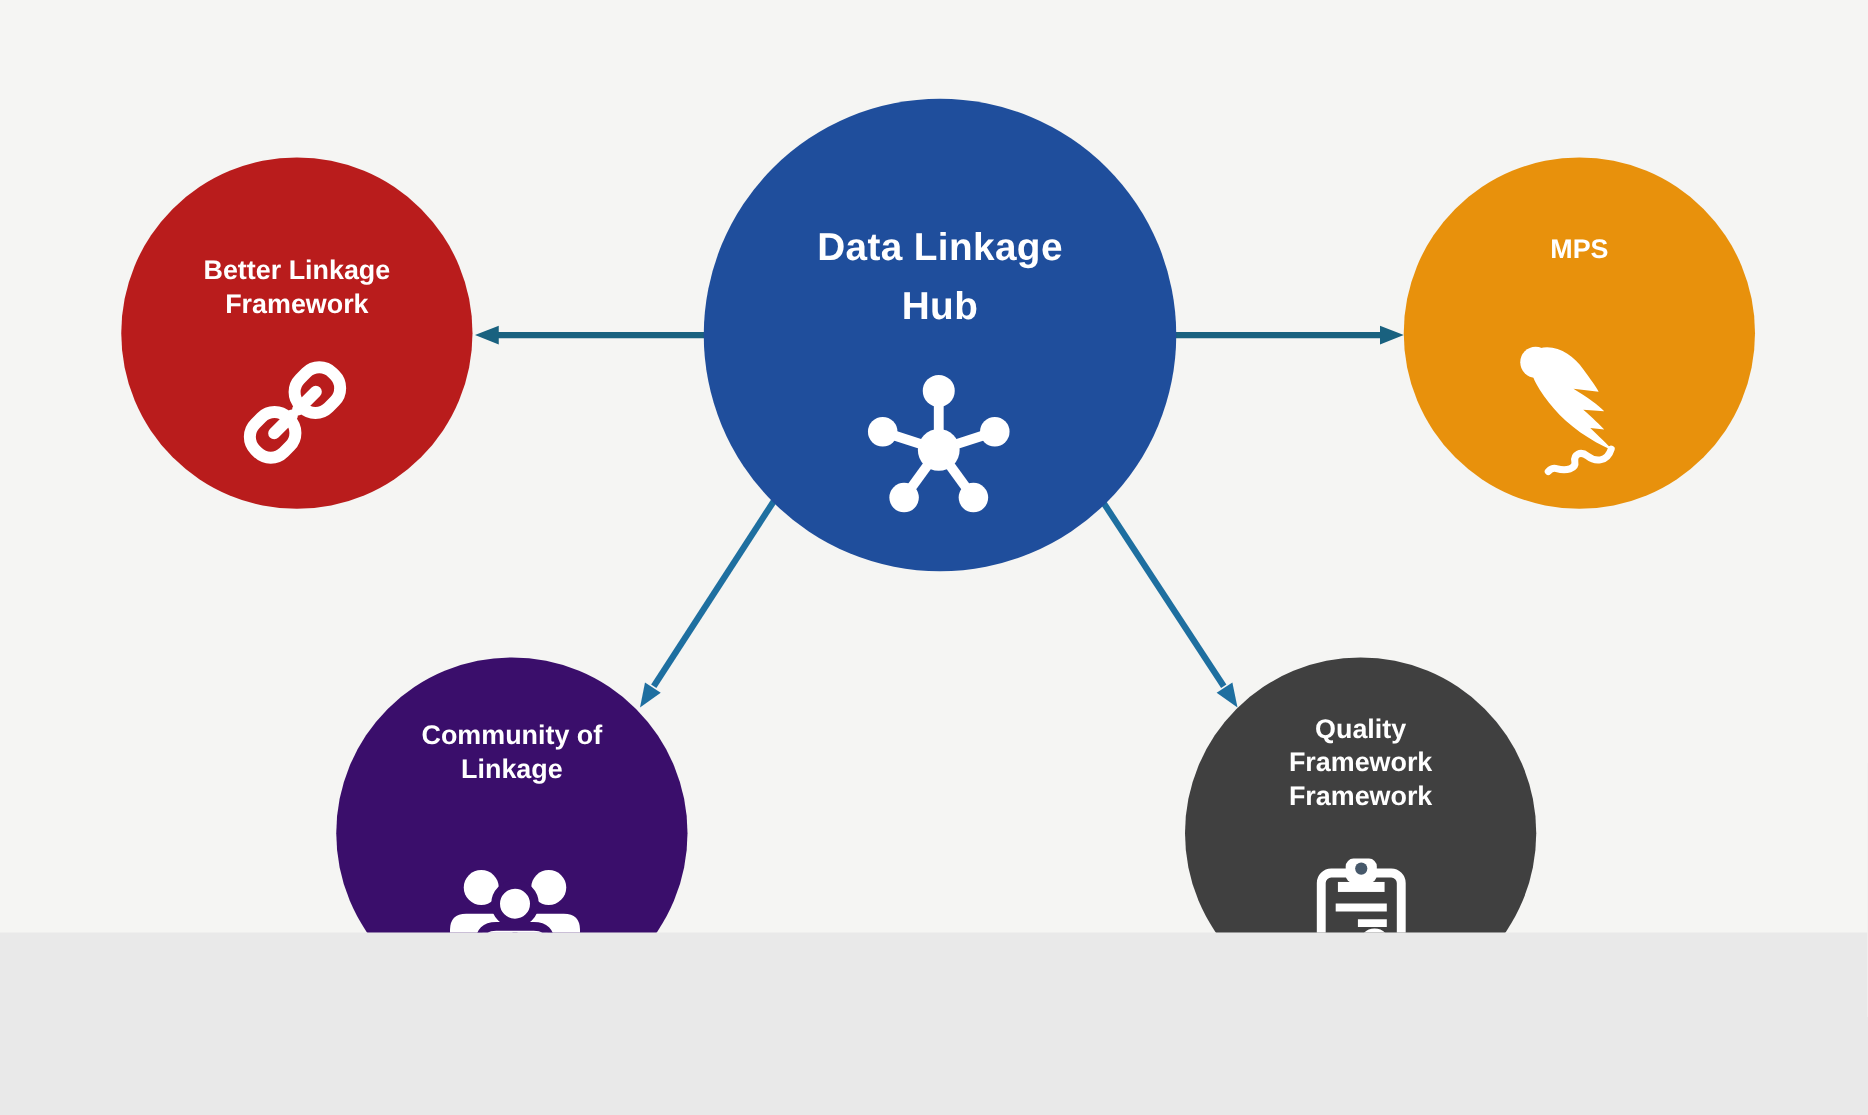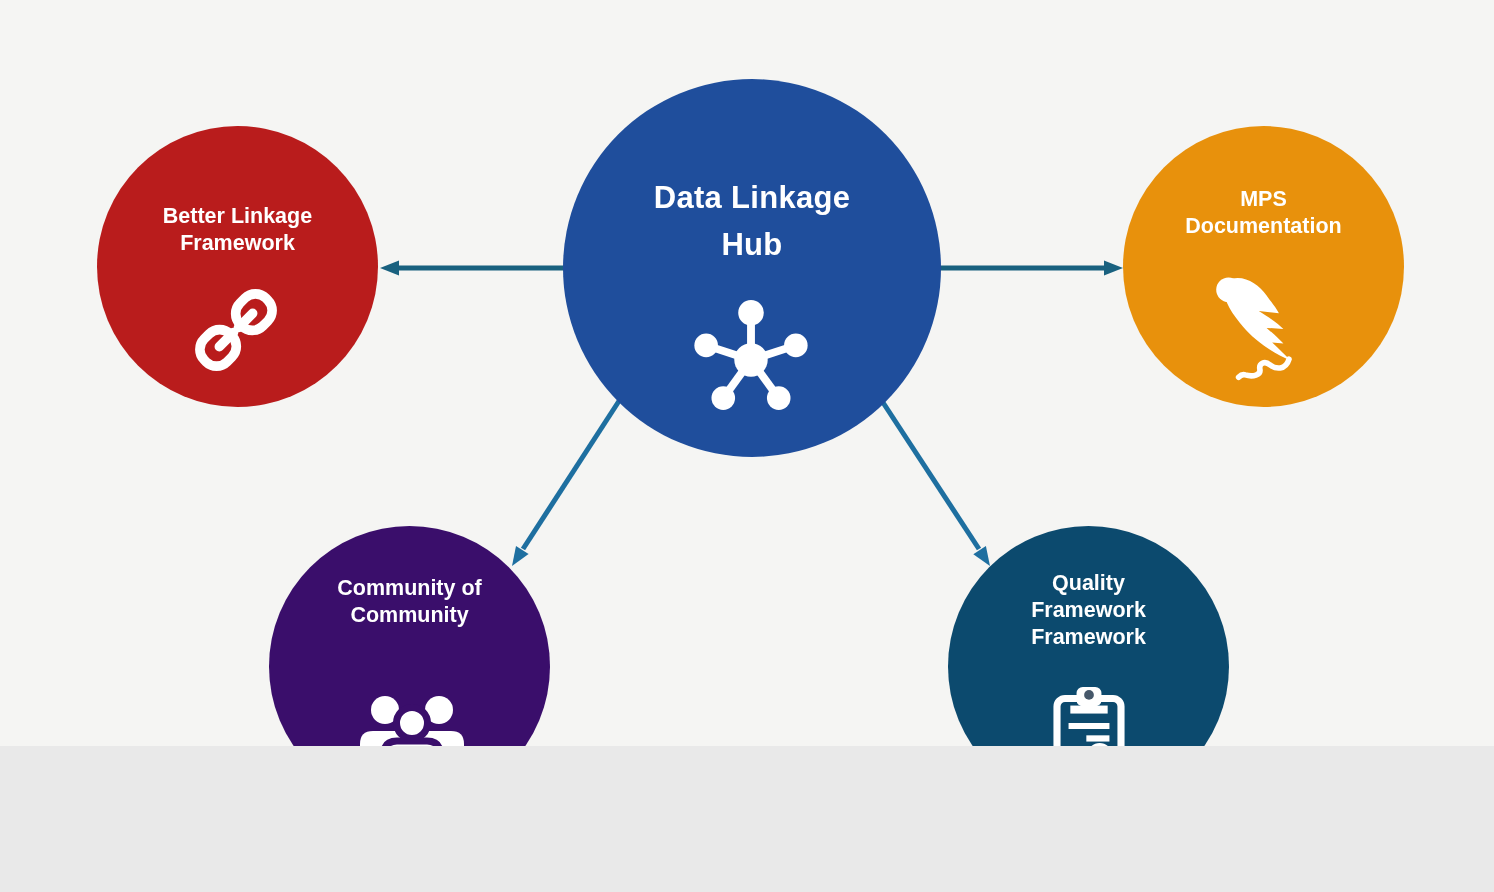--- a/index.html
+++ b/index.html
@@ -124,21 +124,20 @@
         <rect x="-18.5" y="8" width="37" height="42" rx="17" stroke-width="11"></rect>
         <line x1="0" y1="-27" x2="0" y2="-4" stroke-width="11" stroke-linecap="round"></line>
         <line x1="0" y1="4" x2="0" y2="27" stroke-width="11" stroke-linecap="round"></line>
       </g>
     </svg>
   </div>
 
   <div class="node node-sat node-mps" style="background: rgb(232, 145, 12); --node-color: #E8910C;">
     <div class="label">
       <div>MPS</div>
-      <div>Documentation</div>
     </div>
     <svg class="icon" viewBox="0 0 100 100">
       <circle cx="21" cy="15" r="11" fill="currentColor"></circle>
       <path fill="currentColor" d="M 24 5
         C 36 2 48 10 55 20
         C 60 27 64 32 66 36
         L 48 34
         C 58 40 66 46 70 50
         L 55 49
         C 62 55 67 60 70 63
@@ -147,33 +146,33 @@
         C 60 71 44 60 34 48
         C 24 36 16 24 17 13
         C 18 8 20 6 24 5 Z"></path>
       <path fill="none" stroke="currentColor" stroke-width="5" stroke-linecap="round" d="M 75 77 C 72 87 63 86 58 82 C 53 78 48 81 49 86 C 50 91 43 93 36 91 C 33 90 31 92 30 93"></path>
     </svg>
   </div>
 
   <div class="node node-sat node-cop" style="background: rgb(58, 14, 107); --node-color: #3A0E6B;">
     <div class="label">
       <div>Community of</div>
-      <div>Community</div>
+      <div>Linkage</div>
     </div>
     <svg class="icon" viewBox="0 0 120 100">
       <circle cx="33" cy="24" r="14" fill="currentColor"></circle>
       <path fill="currentColor" d="M 8 76 V 58 Q 8 45 21 45 H 45 Q 58 45 58 58 V 76 Z"></path>
       <circle cx="87" cy="24" r="14" fill="currentColor"></circle>
       <path fill="currentColor" d="M 62 76 V 58 Q 62 45 75 45 H 99 Q 112 45 112 58 V 76 Z"></path>
       <circle cx="60" cy="37" r="15.5" fill="currentColor" stroke="var(--node-color)" stroke-width="7"></circle>
       <path fill="currentColor" stroke="var(--node-color)" stroke-width="7" d="M 32 88 V 68 Q 32 55 45 55 H 75 Q 88 55 88 68 V 88 Z"></path>
     </svg>
   </div>
 
-  <div class="node node-sat node-qaf" style="background: #0c4a6e; --node-color: #46586A;">
+  <div class="node node-sat node-qaf" style="background: #404040; --node-color: #46586A;">
     <div class="label">
       <div>Quality</div>
       <div>Framework</div>
       <div>Framework</div>
     </div>
     <svg class="icon" viewBox="0 0 90 112">
       <rect x="9" y="16" width="72" height="88" rx="9" fill="none" stroke="currentColor" stroke-width="8"></rect>
       <rect x="31" y="3" width="28" height="22" rx="7" fill="currentColor"></rect>
       <circle cx="45" cy="12" r="5.5" fill="var(--node-color)"></circle>
       <rect x="24" y="24" width="42" height="9" fill="currentColor"></rect>

